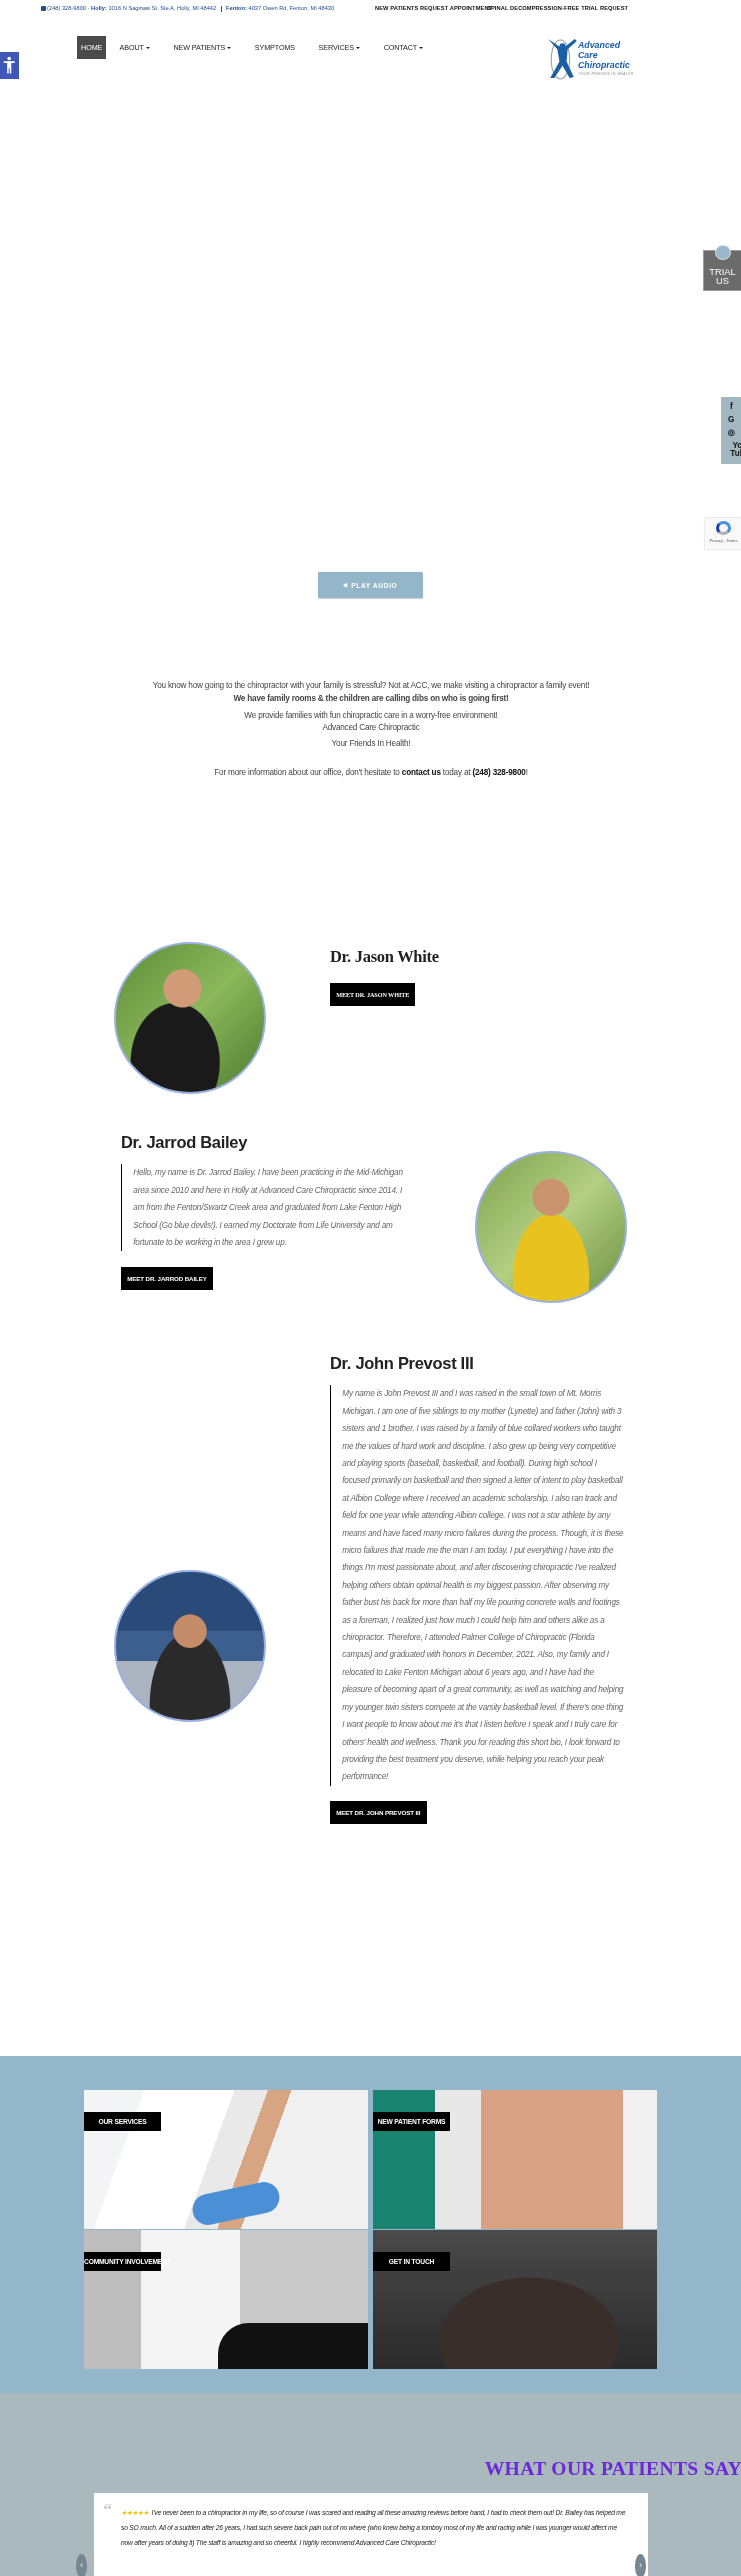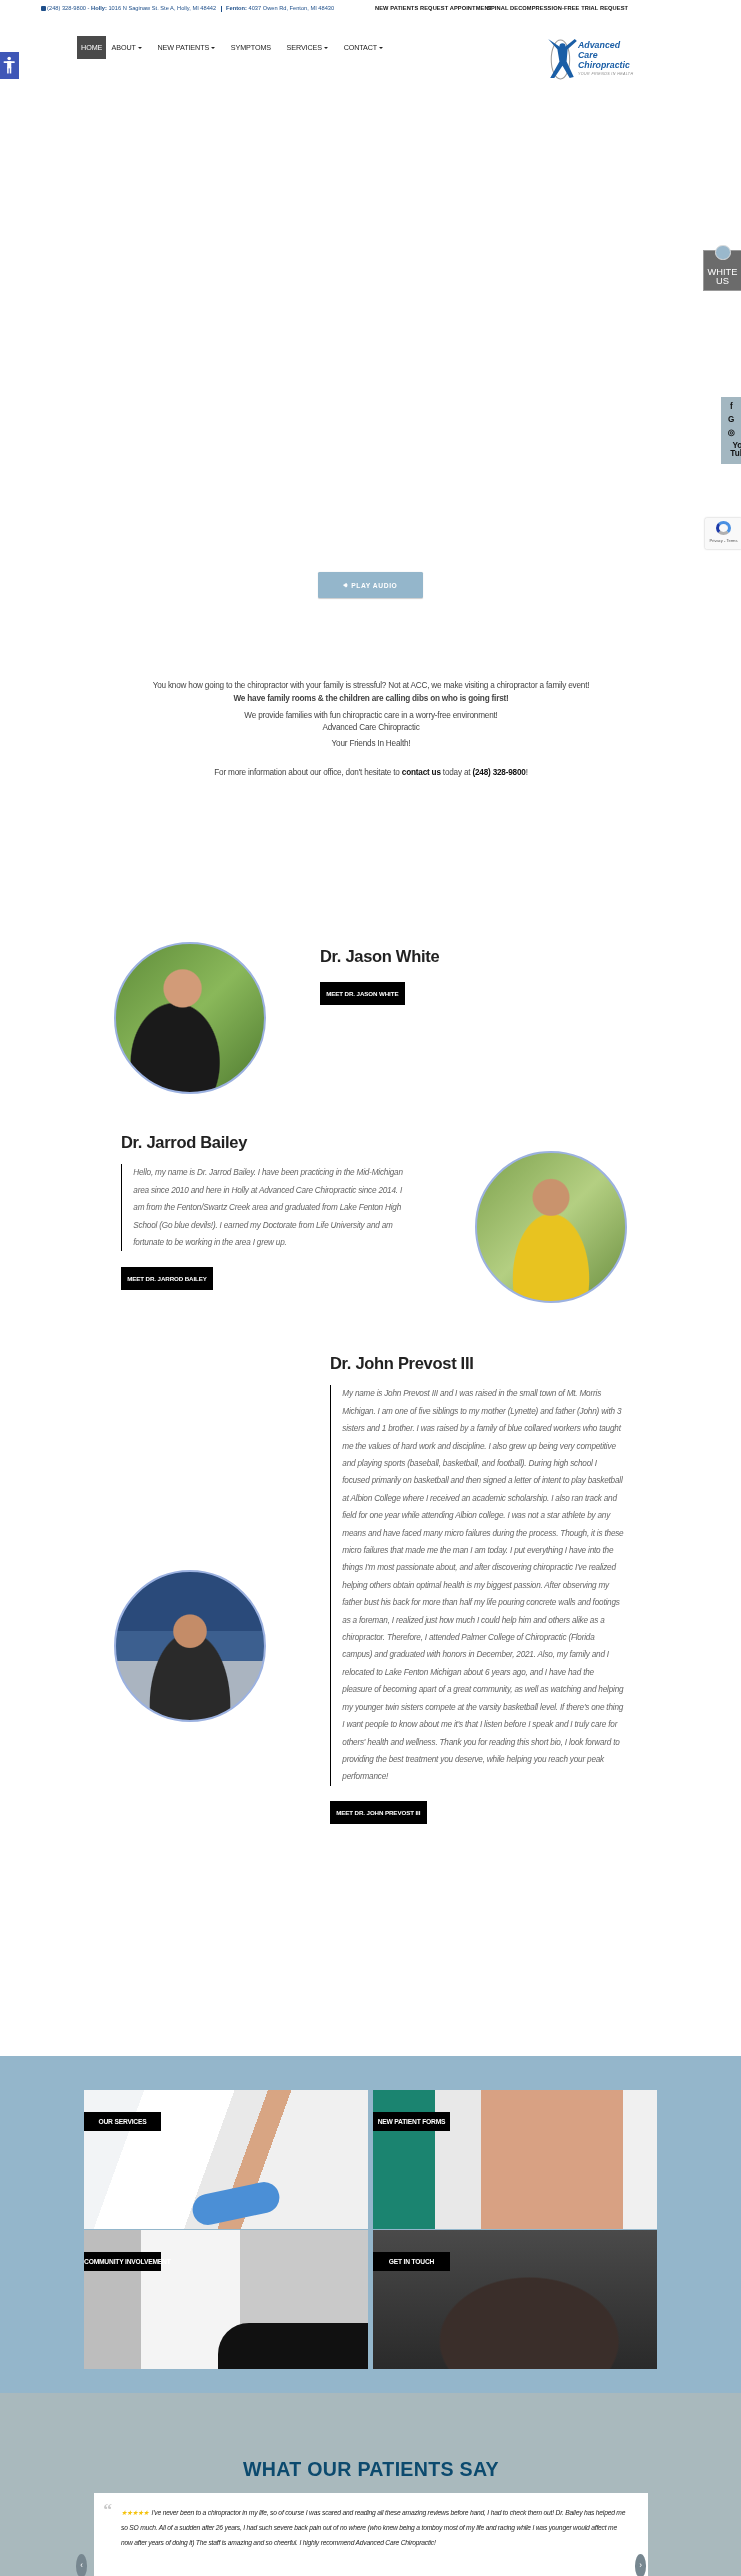--- a/index.html
+++ b/index.html
@@ -10,21 +10,21 @@
   .topbar { position: absolute; top: 0; left: 0; width: 742px; height: 17.5px; display: flex; align-items: center; font-size: 5.7px; }
   .topbar .contact { position: absolute; left: 41px; top: 5.2px; color: #1e4f8a; white-space: nowrap; }
   .topbar .contact b { color: #1e4f8a; font-weight: bold; }
   .topbar .sep { display: inline-block; width: 0.5px; height: 6.2px; background: #1e4f8a; margin: 0 3.1px; vertical-align: middle; }
   .topbar .phone-icon { display: inline-block; width: 4.6px; height: 4.6px; background: #1e4f8a; border-radius: 1px; margin-right: 1.5px; vertical-align: -0.5px; }
   .topbar .cta { position: absolute; top: 5.2px; font-weight: bold; font-size: 5.7px; color: #111; letter-spacing: 0.1px; white-space: nowrap; }
   .topbar .cta1 { left: 375px; }
   .topbar .cta2 { left: 487px; }
 
   
-  .nav { position: absolute; top: 36px; left: 77px; display: flex; align-items: center; height: 23px; }
+  .nav { position: absolute; top: 36px; left: 77px; display: flex; align-items: center; height: 23px; gap: 8px; }
   .nav-item { font-family: "Liberation Sans", sans-serif; font-size: 7.2px; color: #222; padding: 0 5.2px; height: 23px; line-height: 23px; margin-right: 5.2px; white-space: nowrap; letter-spacing: -0.1px; }
   .nav-item.active { background: #4a4a4a; color: #fff; padding: 0 4.1px; margin-right: 0; }
   .nav-item .caret { display: inline-block; width: 0; height: 0; border-left: 2.1px solid transparent; border-right: 2.1px solid transparent; border-top: 2.6px solid #222; margin-left: 2.1px; vertical-align: 1px; }
 
   
   .logo { position: absolute; left: 546px; top: 37px; width: 113px; height: 43px; }
   .logo .figure { position: absolute; left: 0; top: 0; width: 33px; height: 43px; }
   .logo .text { position: absolute; left: 32px; top: 4.1px; color: #1a5ea6; font-style: italic; font-weight: bold; font-size: 8.8px; line-height: 9.8px; }
   .logo .tag { position: absolute; left: 32px; top: 35px; color: #8a8a8a; font-style: italic; font-size: 3.6px; letter-spacing: 0.4px; white-space: nowrap; }
 
@@ -62,38 +62,38 @@
   
   .doctor-photo { position: absolute; width: 152px; height: 152px; border-radius: 50%; border: 2.1px solid #9bb1e0; overflow: hidden; }
   .photo-jason { left: 114px; top: 942px; background: radial-gradient(circle at 45% 30%, #d29b78 0 14%, transparent 15%), radial-gradient(ellipse at 40% 80%, #1a1a1a 0 35%, transparent 36%), radial-gradient(circle at 30% 60%, #c8d2dd 0 10%, transparent 11%), linear-gradient(135deg, #5f8c3a, #8ab85a 50%, #4f7a30); }
   .photo-jarrod { left: 475px; top: 1151px; background: radial-gradient(circle at 50% 30%, #c9936d 0 14%, transparent 15%), radial-gradient(ellipse at 50% 85%, #e8c320 0 36%, transparent 37%), linear-gradient(135deg, #7ea24e, #b4cf82 50%, #6b8f40); }
   .photo-john { left: 114px; top: 1570px; background: radial-gradient(circle at 50% 40%, #c48c68 0 14%, transparent 15%), radial-gradient(ellipse at 50% 90%, #2a2a2a 0 38%, transparent 39%), linear-gradient(180deg, #2a4a7a 0 40%, #3c5f8f 40% 60%, #aab4c0 60%); }
 
   .doc { position: absolute; width: 294px; }
   .doc h2 { font-size: 16.5px; font-weight: bold; color: #222; letter-spacing: -0.3px; }
   .doc blockquote { margin-top: 12.4px; border-left: 1.5px solid #000; padding-left: 11.3px; font-style: italic; color: #666; font-size: 8.2px; line-height: 17.4px; letter-spacing: -0.2px; }
   .doc .meet-btn { display: inline-block; margin-top: 15.5px; background: #000; color: #fff; font-weight: bold; font-size: 6.2px; padding: 0 6.2px; height: 23px; line-height: 23px; letter-spacing: -0.1px; }
-  .doc-jason { left: 320px; top: 947px; }
+  .doc-jason { left: 330px; top: 947px; font-family: Liberation Serif, serif; }
   .doc-jarrod { left: 81px; top: 1133px; margin-left: 40px; }
   .doc-john { left: 330px; top: 1354px; }
 
   
   .services { position: absolute; top: 2056px; left: 0; width: 742px; height: 337px; background: #94b6cb; }
   .tile { position: absolute; width: 284px; height: 139px; overflow: hidden; }
   .tile .label { position: absolute; left: 0; top: 21.6px; width: 77px; height: 19.6px; background: #000; color: #fff; font-size: 6.7px; font-weight: bold; line-height: 19.6px; text-align: center; letter-spacing: -0.2px; white-space: nowrap; }
   .tile-services { left: 84px; top: 34px; background: linear-gradient(110deg, #f2f4f6 0 18%, #ffffff 18% 45%, #e9e9e9 45% 55%, #d8a583 55% 62%, #f0f0f0 62%); }
   .tile-services::after { content: ""; position: absolute; left: 108px; top: 98px; width: 88px; height: 31px; background: #4b8fd6; border-radius: 15.5px; transform: rotate(-12deg); }
   .tile-forms { left: 373px; top: 34px; background: linear-gradient(90deg, #1b8470 0 22%, #e8e8e8 22% 38%, #d8a183 38% 88%, #f0f0f0 88%); }
   .tile-community { left: 84px; top: 174px; background: linear-gradient(90deg, #bdbdbd 0 20%, #f4f4f4 20% 55%, #c9c9c9 55%); }
   .tile-community::after { content: ""; position: absolute; left: 134px; top: 93px; width: 155px; height: 52px; background: #111; border-radius: 31px 0 0 0; }
   .tile-touch { left: 373px; top: 174px; background: radial-gradient(ellipse at 55% 80%, #3a2e2a 0 40%, transparent 41%), linear-gradient(180deg, #4a4a4a, #2a2a2a); }
 
   
   .testimonials { position: absolute; top: 2393px; left: 0; width: 742px; height: 312px; background: #a9b9bd; }
-  .testimonials h2 { position: absolute; top: 65px; width: 100%; text-align: center; color: #0c4a6e; font-size: 19.6px; font-weight: bold; letter-spacing: 0.3px; }
+  .testimonials h2 { position: absolute; top: 65px; width: 100%; text-align: right; color: #6d28d9; font-size: 19.6px; font-weight: bold; letter-spacing: 0.3px; font-family: Liberation Serif, serif; }
   .quote-box { position: absolute; left: 94px; top: 100px; width: 554px; height: 96px; background: #fff; }
   .quote-box .qmark { position: absolute; left: 9.3px; top: 9.3px; color: #c8c8c8; font-size: 17.5px; font-weight: bold; line-height: 15.5px; font-family: "Liberation Serif", serif; }
   .quote-box .stars { color: #f4c20d; font-size: 6.7px; letter-spacing: -0.5px; margin-right: 3.1px; }
   .quote-box .qtext { position: absolute; left: 27px; top: 12.4px; right: 20.6px; font-style: italic; font-size: 6.7px; line-height: 15px; color: #222; letter-spacing: -0.2px; }
   .arrow { position: absolute; top: 98px; width: 11.3px; height: 24px; border-radius: 50%; background: #778790; color: #fff; font-size: 8.2px; line-height: 24px; text-align: center; }
   .arrow-left { left: 76px; top: 2554px; }
   .arrow-right { left: 635px; top: 2554px; }
 </style>
 </head>
 <body>
@@ -137,21 +137,21 @@
   <div class="text">
     <div>Advanced</div>
     <div>Care</div>
     <div>Chiropractic</div>
   </div>
   <div class="tag">YOUR FRIENDS IN HEALTH</div>
 </div>
 
 <div class="callus">
   <span class="phone-bubble"></span>
-  <div>WHITE</div>
+  <div>TRIAL</div>
   <div>US</div>
 </div>
 
 <div class="social">
   <span>f</span>
   <span>G</span>
   <span>◎</span>
   <span class="yt"><span>You</span><br><span>Tube</span></span>
 </div>
 

